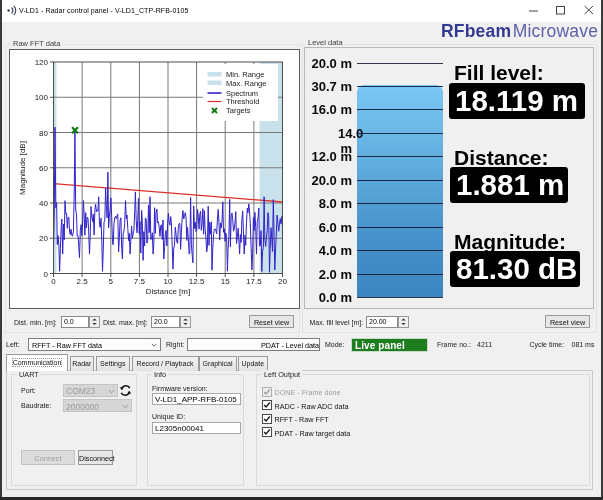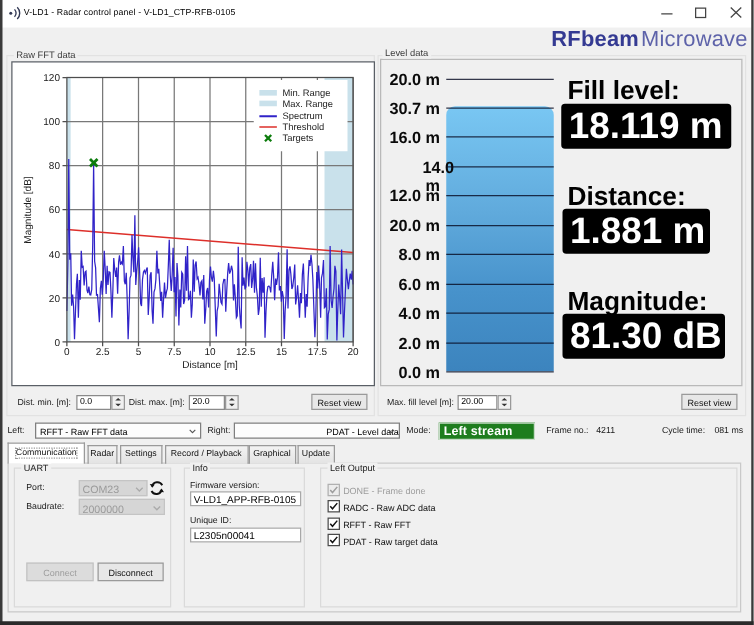--- a/index.html
+++ b/index.html
@@ -212,21 +212,21 @@
 
 <div class="ctl-label" style="left:6px;top:341px;">Left:</div>
 <div class="combo" style="left:28px;top:338px;width:133px;">RFFT - Raw FFT data<svg class="arr" viewBox="0 0 8 5">
       <path d="M1 1 L4 4 L7 1" fill="none" stroke="#555" stroke-width="1.2"></path>
     </svg></div>
 <div class="ctl-label" style="left:166px;top:341px;">Right:</div>
 <div class="combo" style="left:187px;top:338px;width:133px;text-align:right;">PDAT - Level data<svg class="arr" viewBox="0 0 8 5">
       <path d="M1 1 L4 4 L7 1" fill="none" stroke="#555" stroke-width="1.2"></path>
     </svg></div>
 <div class="ctl-label" style="left:325px;top:341px;">Mode:</div>
-<div class="badge" style="left:351px;top:337.5px;width:77px;height:14px;">Left stream</div>
+<div class="badge" style="left:351px;top:337.5px;width:77px;height:14px;">Live panel</div>
 <div class="ctl-label" style="left:437px;top:341px;">Frame no.:</div>
 <div class="ctl-label" style="left:477px;top:341px;">4211</div>
 <div class="ctl-label" style="left:529.5px;top:341px;">Cycle time:</div>
 <div class="ctl-label" style="left:571.5px;top:341px;">081 ms</div>
 
 <div class="tab" id="tab-active" style="left:6px;width:62px;"><span style="outline:1px dotted #9a9a9a;">Communication</span></div>
 <div class="tab" style="left:69.5px;width:24.5px;">Radar</div>
 <div class="tab" style="left:95.5px;width:34.5px;">Settings</div>
 <div class="tab" style="left:131.5px;width:67px;">Record / Playback</div>
 <div class="tab" style="left:198.5px;width:38px;">Graphical</div>
@@ -243,21 +243,21 @@
  <path d="M10.8 4.2 A4.4 4.4 0 0 0 2.6 5.2" fill="none" stroke="#111" stroke-width="1.5"></path>
  <path d="M2.2 8.8 A4.4 4.4 0 0 0 10.4 7.8" fill="none" stroke="#111" stroke-width="1.5"></path>
  <path d="M0.8 3.2 L2.8 6.2 L4.8 3.6 Z" fill="#111" stroke="none"></path>
  <path d="M12.2 9.8 L10.2 6.8 L8.2 9.4 Z" fill="#111" stroke="none"></path>
 </svg>
 <div class="ctl-label z3" style="left:21px;top:402px;">Baudrate:</div>
 <div class="cmb-dis" style="left:63px;top:399px;width:68.5px;height:13px;">2000000<svg style="position:absolute;right:2px;top:4px;" width="7" height="5" viewBox="0 0 8 5">
       <path d="M1 1 L4 4 L7 1" fill="none" stroke="#aaa" stroke-width="1.2"></path>
     </svg></div>
 <div class="btn z3" style="left:21px;top:450px;width:54px;height:15px;padding-top:3px;color:#9d9d9d;background:#dcdcdc;border-color:#c2c2c2;">Connect</div>
-<div class="btn z3" style="left:78px;top:450px;width:53px;height:15px;padding-top:3px;">Disconnect</div>
+<div class="btn z3" style="left:78px;top:450px;width:35px;height:15px;padding-top:3px;">Disconnect</div>
 
 <div class="group" style="left:147px;top:373.5px;width:97px;height:112px;"></div>
 <div class="group-label" style="left:152px;top:370px;">Info</div>
 <div class="ctl-label z3" style="left:152px;top:385px;">Firmware version:</div>
 <div class="fld" style="left:152px;top:392.5px;width:89px;height:12px;">V-LD1_APP-RFB-0105</div>
 <div class="ctl-label z3" style="left:152px;top:413px;">Unique ID:</div>
 <div class="fld" style="left:152px;top:421.5px;width:89px;height:12px;">L2305n00041</div>
 
 <div class="group" style="left:256px;top:373.5px;width:334px;height:112px;"></div>
 <div class="group-label" style="left:262px;top:370px;">Left Output</div>

